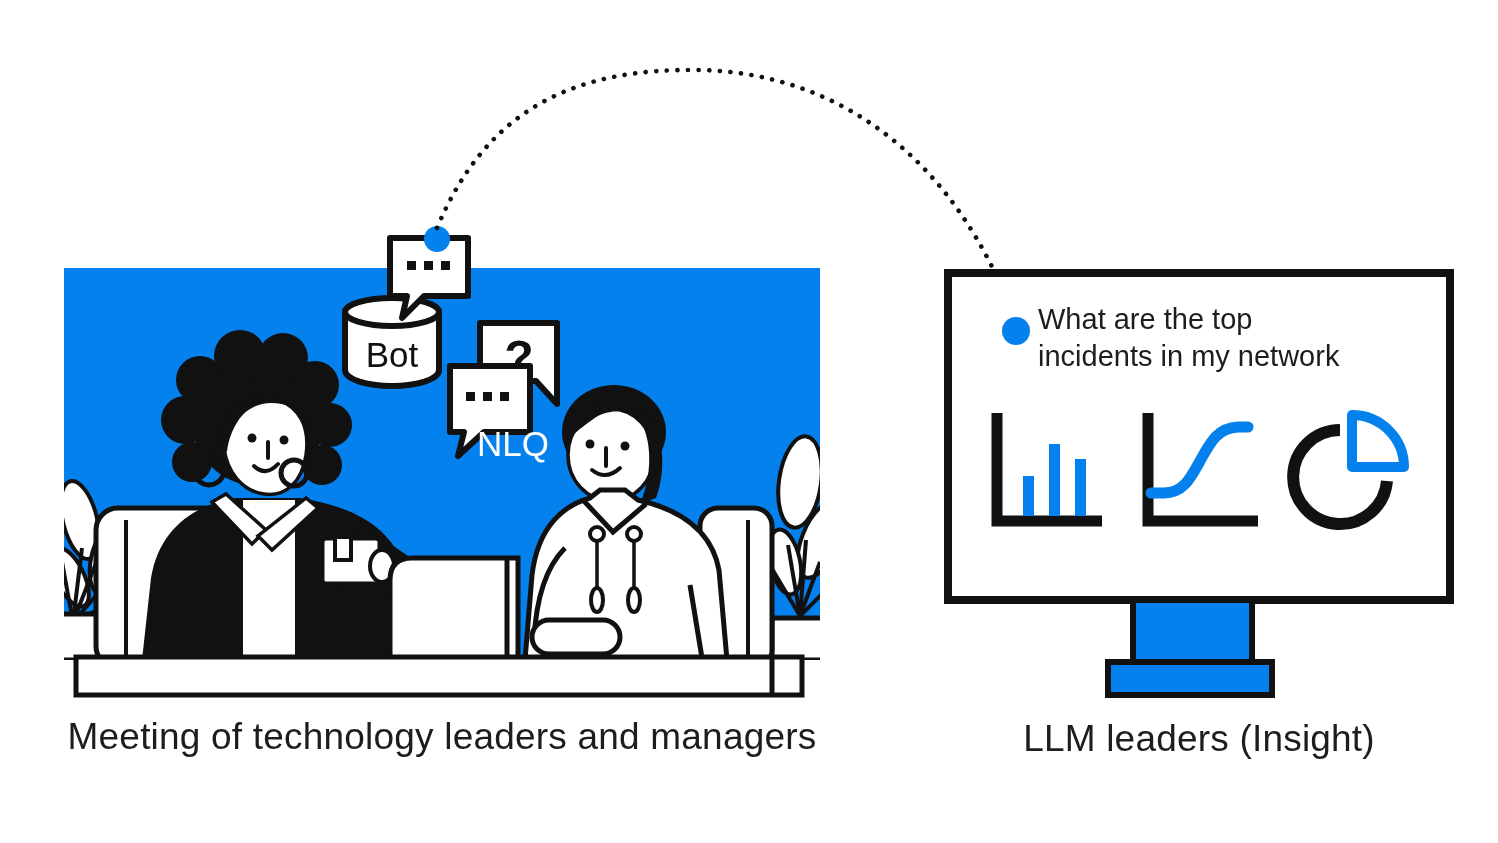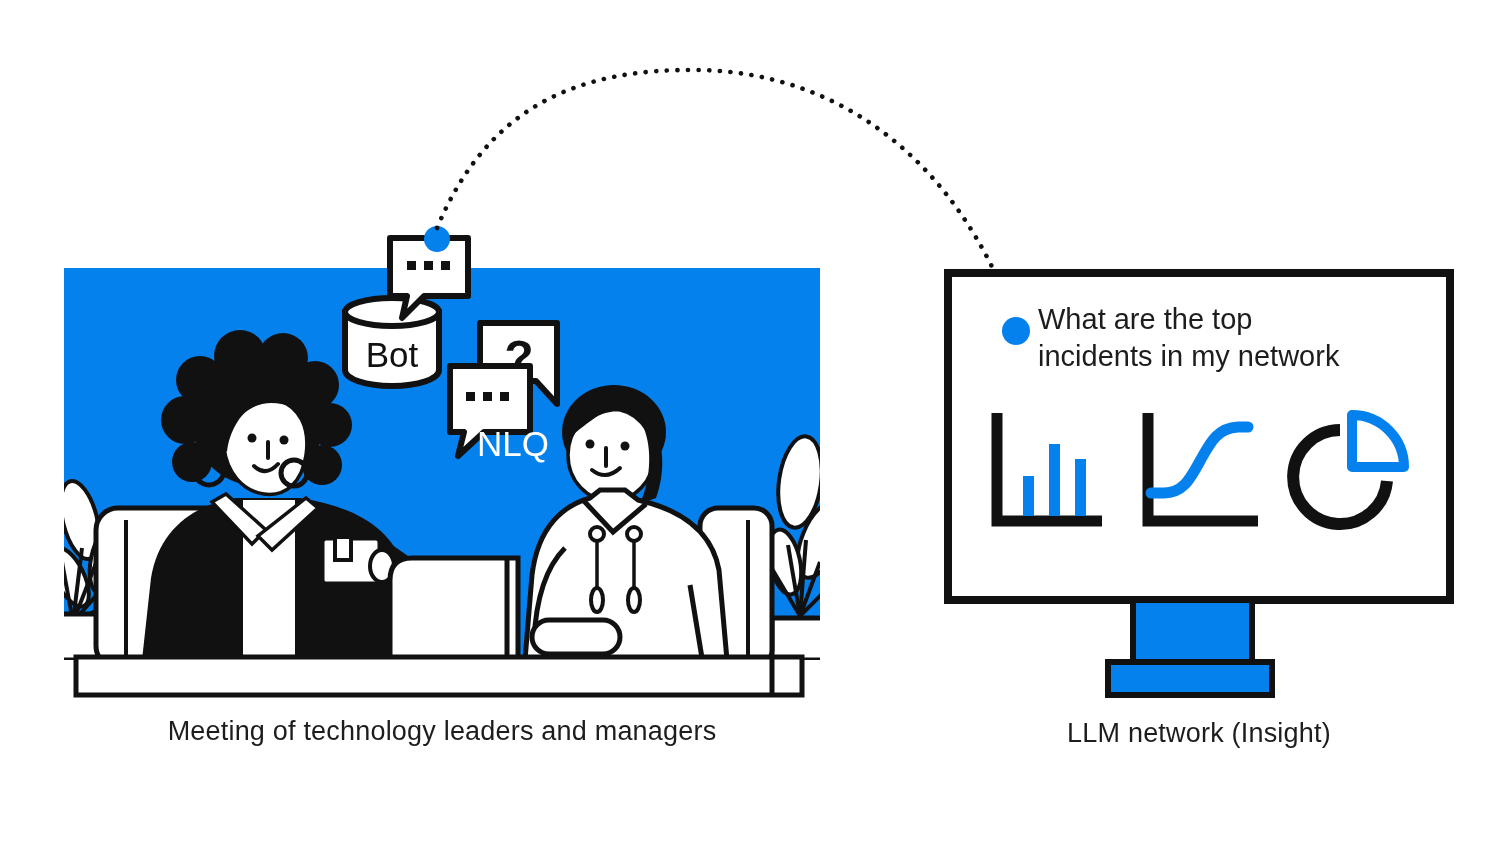--- a/index.html
+++ b/index.html
@@ -7,21 +7,21 @@
     position:relative;
     width:1498px;height:843px;
     background:#ffffff;
     font-family:"Liberation Sans", sans-serif;
     overflow:hidden;
   }
   #scene{position:absolute;left:0;top:0;}
   .caption{
     position:absolute;
     text-align:center;
-    font-size:27px;
+    font-size:37px;
     color:#1d1d1d;
     letter-spacing:0.2px;
   }
   #caption-left{left:64px;width:756px;top:716px;}
   #caption-right{left:948px;width:502px;top:718px;}
   text{font-family:"Liberation Sans", sans-serif;}
   .bot-text{font-size:35px;fill:#111111;}
   .q-text{font-size:48px;font-weight:600;fill:#111111;}
   .nlq-text{font-size:35px;fill:#ffffff;}
   .query-text{font-size:29px;fill:#1d1d1d;}
@@ -230,15 +230,15 @@
     </g>
 
     <g>
       <rect x="1133" y="600" width="119" height="62" fill="#0581EE" stroke="#111111" stroke-width="6"></rect>
       <rect x="1108" y="662" width="164" height="33" fill="#0581EE" stroke="#111111" stroke-width="6"></rect>
     </g>
   </g>
 </svg>
 
 <div id="caption-left" class="caption">Meeting of technology leaders and managers</div>
-<div id="caption-right" class="caption">LLM network (Insight)</div>
+<div id="caption-right" class="caption">LLM leaders (Insight)</div>
 
 </div>
 
 </body></html>

